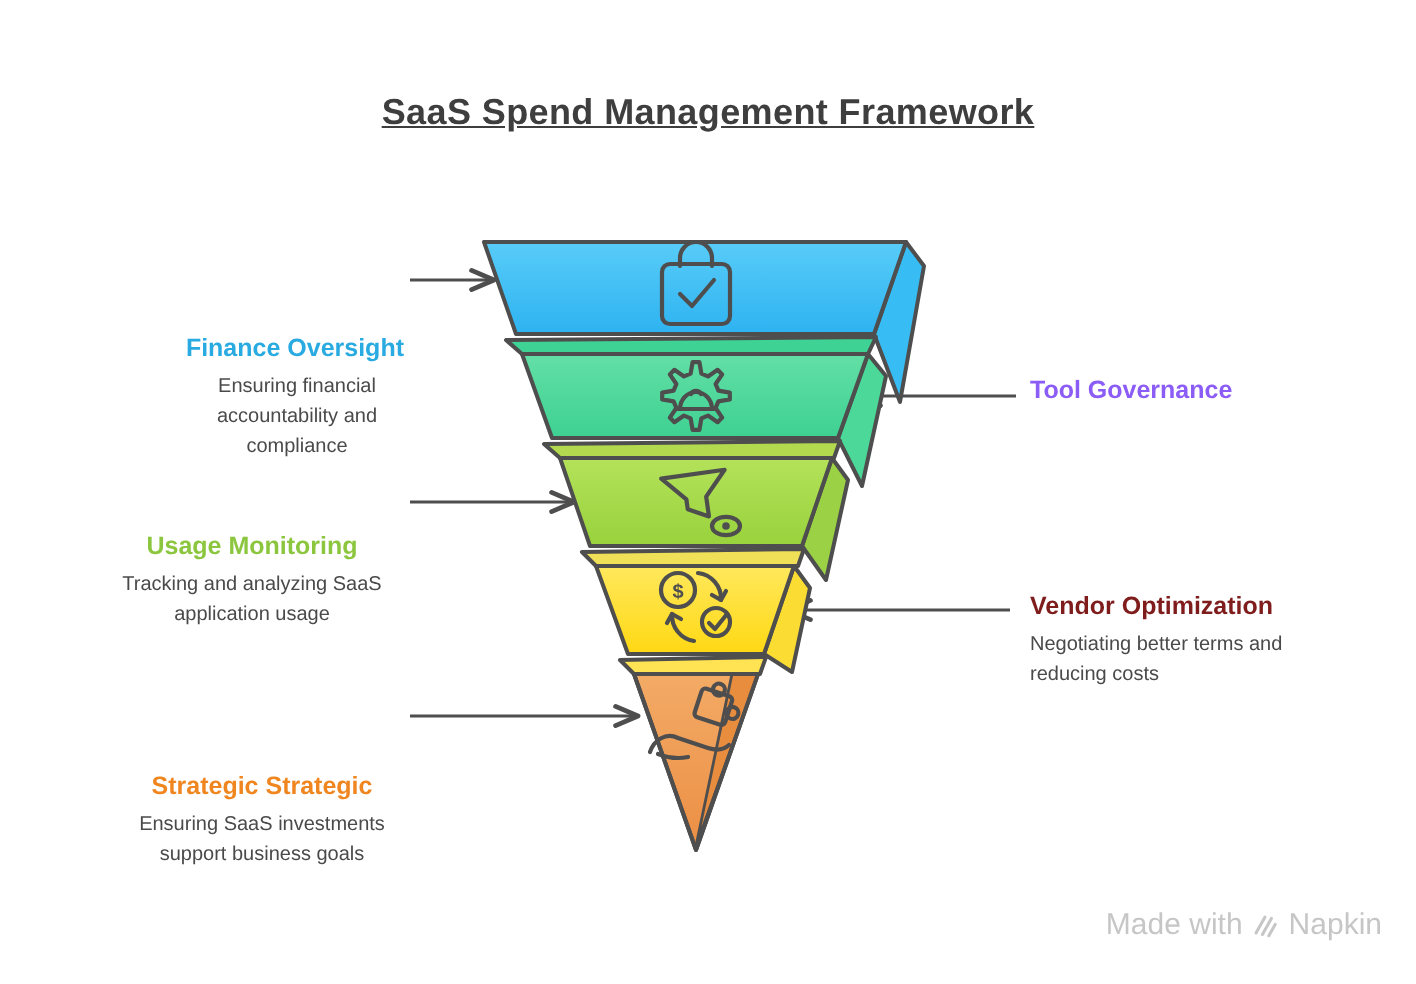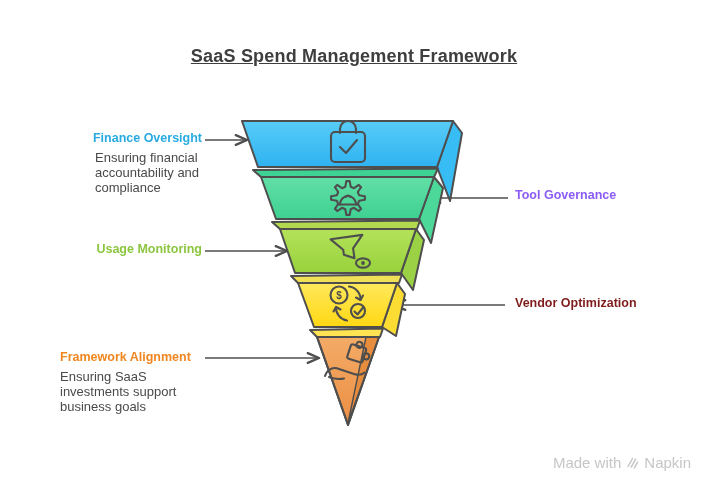--- a/index.html
+++ b/index.html
@@ -2,24 +2,24 @@
 <html><head>
 <meta charset="utf-8">
 <style>
   html,body{margin:0;padding:0;background:#fff;}
   body{font-family:"Liberation Sans",sans-serif;}
   .stage{position:relative;width:708px;height:492px;background:#fff;overflow:hidden;}
   .page-title{position:absolute;left:0;right:0;top:46px;text-align:center;
     font-size:18px;font-weight:bold;color:#3e3e3e;letter-spacing:.2px;text-decoration:underline;}
   .diagram{position:absolute;left:0;top:0;}
   .label{position:absolute;}
-  .label.left{text-align:left;}
+  .label.left{text-align:center;margin-top:36px;}
   .label.right{text-align:left;}
   .label-title{font-size:12.5px;font-weight:bold;margin:0 0 5px 0;}
-  .label-desc{font-size:13px;line-height:15px;color:#4a4a4a;margin:0;}
+  .label-desc{font-size:10px;line-height:15px;color:#4a4a4a;margin:0;}
   .left .label-desc{margin-left:auto;}
   .c-blue{color:#29abe2;} .c-green{color:#8b5cf6;} .c-lime{color:#8cc63f;}
   .c-yellow{color:#7f1d1d;} .c-orange{color:#f0861f;}
   .watermark{position:absolute;right:17px;top:454px;display:flex;align-items:center;
     gap:5px;font-size:15px;color:#c6c6c6;}
   .watermark .brand{font-weight:400;}
   .ol{stroke:#4e4e4e;stroke-width:2;stroke-linejoin:round;}
   .icon{stroke:#4e4e4e;stroke-width:2.1;fill:none;stroke-linecap:round;stroke-linejoin:round;}
   .conn{stroke:#4e4e4e;stroke-width:1.6;fill:none;}
 </style>
@@ -129,35 +129,37 @@
         <path d="M329,377 c5,2 10,2.5 15,1.5"></path>
       </g>
     </g>
   </svg>
 
   <div class="label left" style="right:506px;top:131px">
     <div class="label-title c-blue">Finance Oversight</div>
     <p class="label-desc" style="max-width:107px">Ensuring financial accountability and compliance</p>
   </div>
 
-  <div class="label left" style="right:506px;top:242px">
+  <div class="label left" style="right:506px;top:230px">
     <div class="label-title c-lime">Usage Monitoring</div>
+    <p class="label-desc" style="max-width:152px">Tracking and analyzing SaaS application usage</p>
   </div>
 
   <div class="label left" style="right:506px;top:350px">
-    <div class="label-title c-orange">Framework Alignment</div>
+    <div class="label-title c-orange">Strategic Strategic</div>
     <p class="label-desc" style="max-width:142px">Ensuring SaaS investments support business goals</p>
   </div>
 
   <div class="label right" style="left:515px;top:188px">
     <div class="label-title c-green">Tool Governance</div>
   </div>
 
   <div class="label right" style="left:515px;top:296px">
     <div class="label-title c-yellow">Vendor Optimization</div>
+    <p class="label-desc" style="max-width:158px">Negotiating better terms and reducing costs</p>
   </div>
 
   <div class="watermark">
     <span>Made with</span>
     <svg width="13" height="13" viewBox="0 0 13 13">
       <g stroke="#c6c6c6" stroke-width="1.5" stroke-linecap="round" fill="none">
         <path d="M2,10.5 L6.5,2.5"></path>
         <path d="M5.2,11.2 L9.7,3.2"></path>
         <path d="M8.4,11.9 L11.6,6.2"></path>
       </g>

